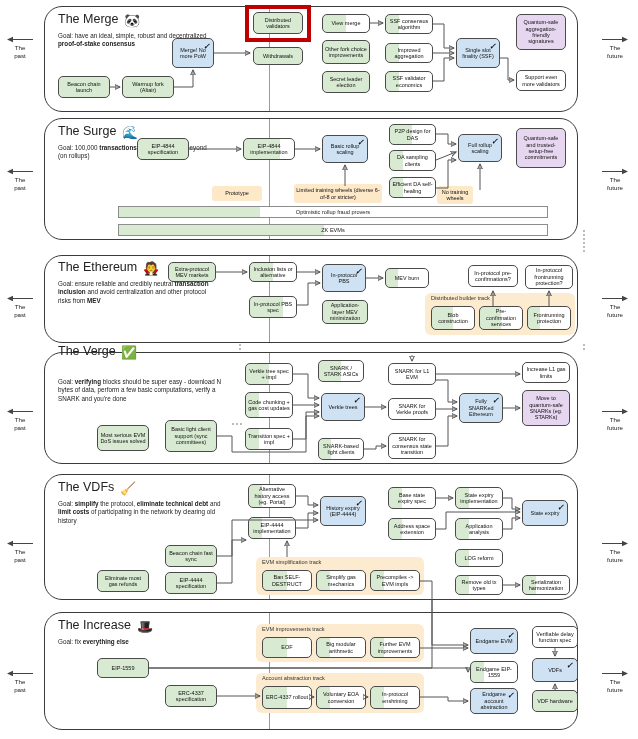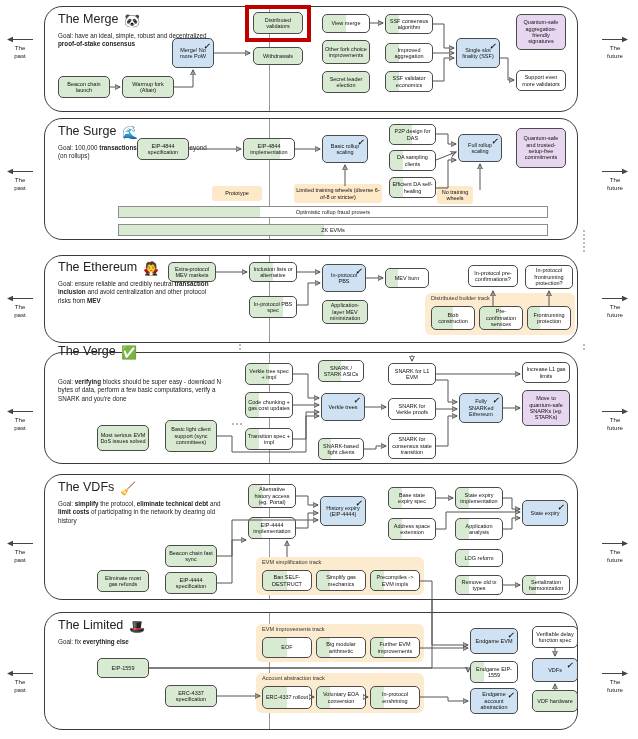--- a/index.html
+++ b/index.html
@@ -487,21 +487,21 @@
       <span>Simplify gas mechanics</span>
     </div>
   <div class="node n-green-q" style="left:370px;top:570px;width:50px;height:21px;">
       <span>Precompiles -&gt; EVM impls</span>
     </div>
 
   <div class="section" style="left:44px;top:612px;width:534px;height:118px;">
     <div class="divider" style="left:224px;"></div>
   </div>
   <div class="sec-title" style="left:58px;top:618px;">
-    <span>The Limited</span><span class="sec-emoji">🎩</span>
+    <span>The Increase</span><span class="sec-emoji">🎩</span>
   </div>
   <div class="sec-goal" style="left:58px;top:638px;width:176px;">Goal: fix <b>everything else</b></div>
 
   <div class="node n-green" style="left:97px;top:658px;width:52px;height:20px;">
       <span>EIP-1559</span>
     </div>
   <div class="node n-green" style="left:165px;top:685px;width:52px;height:22px;">
       <span>ERC-4337 specification</span>
     </div>
 

